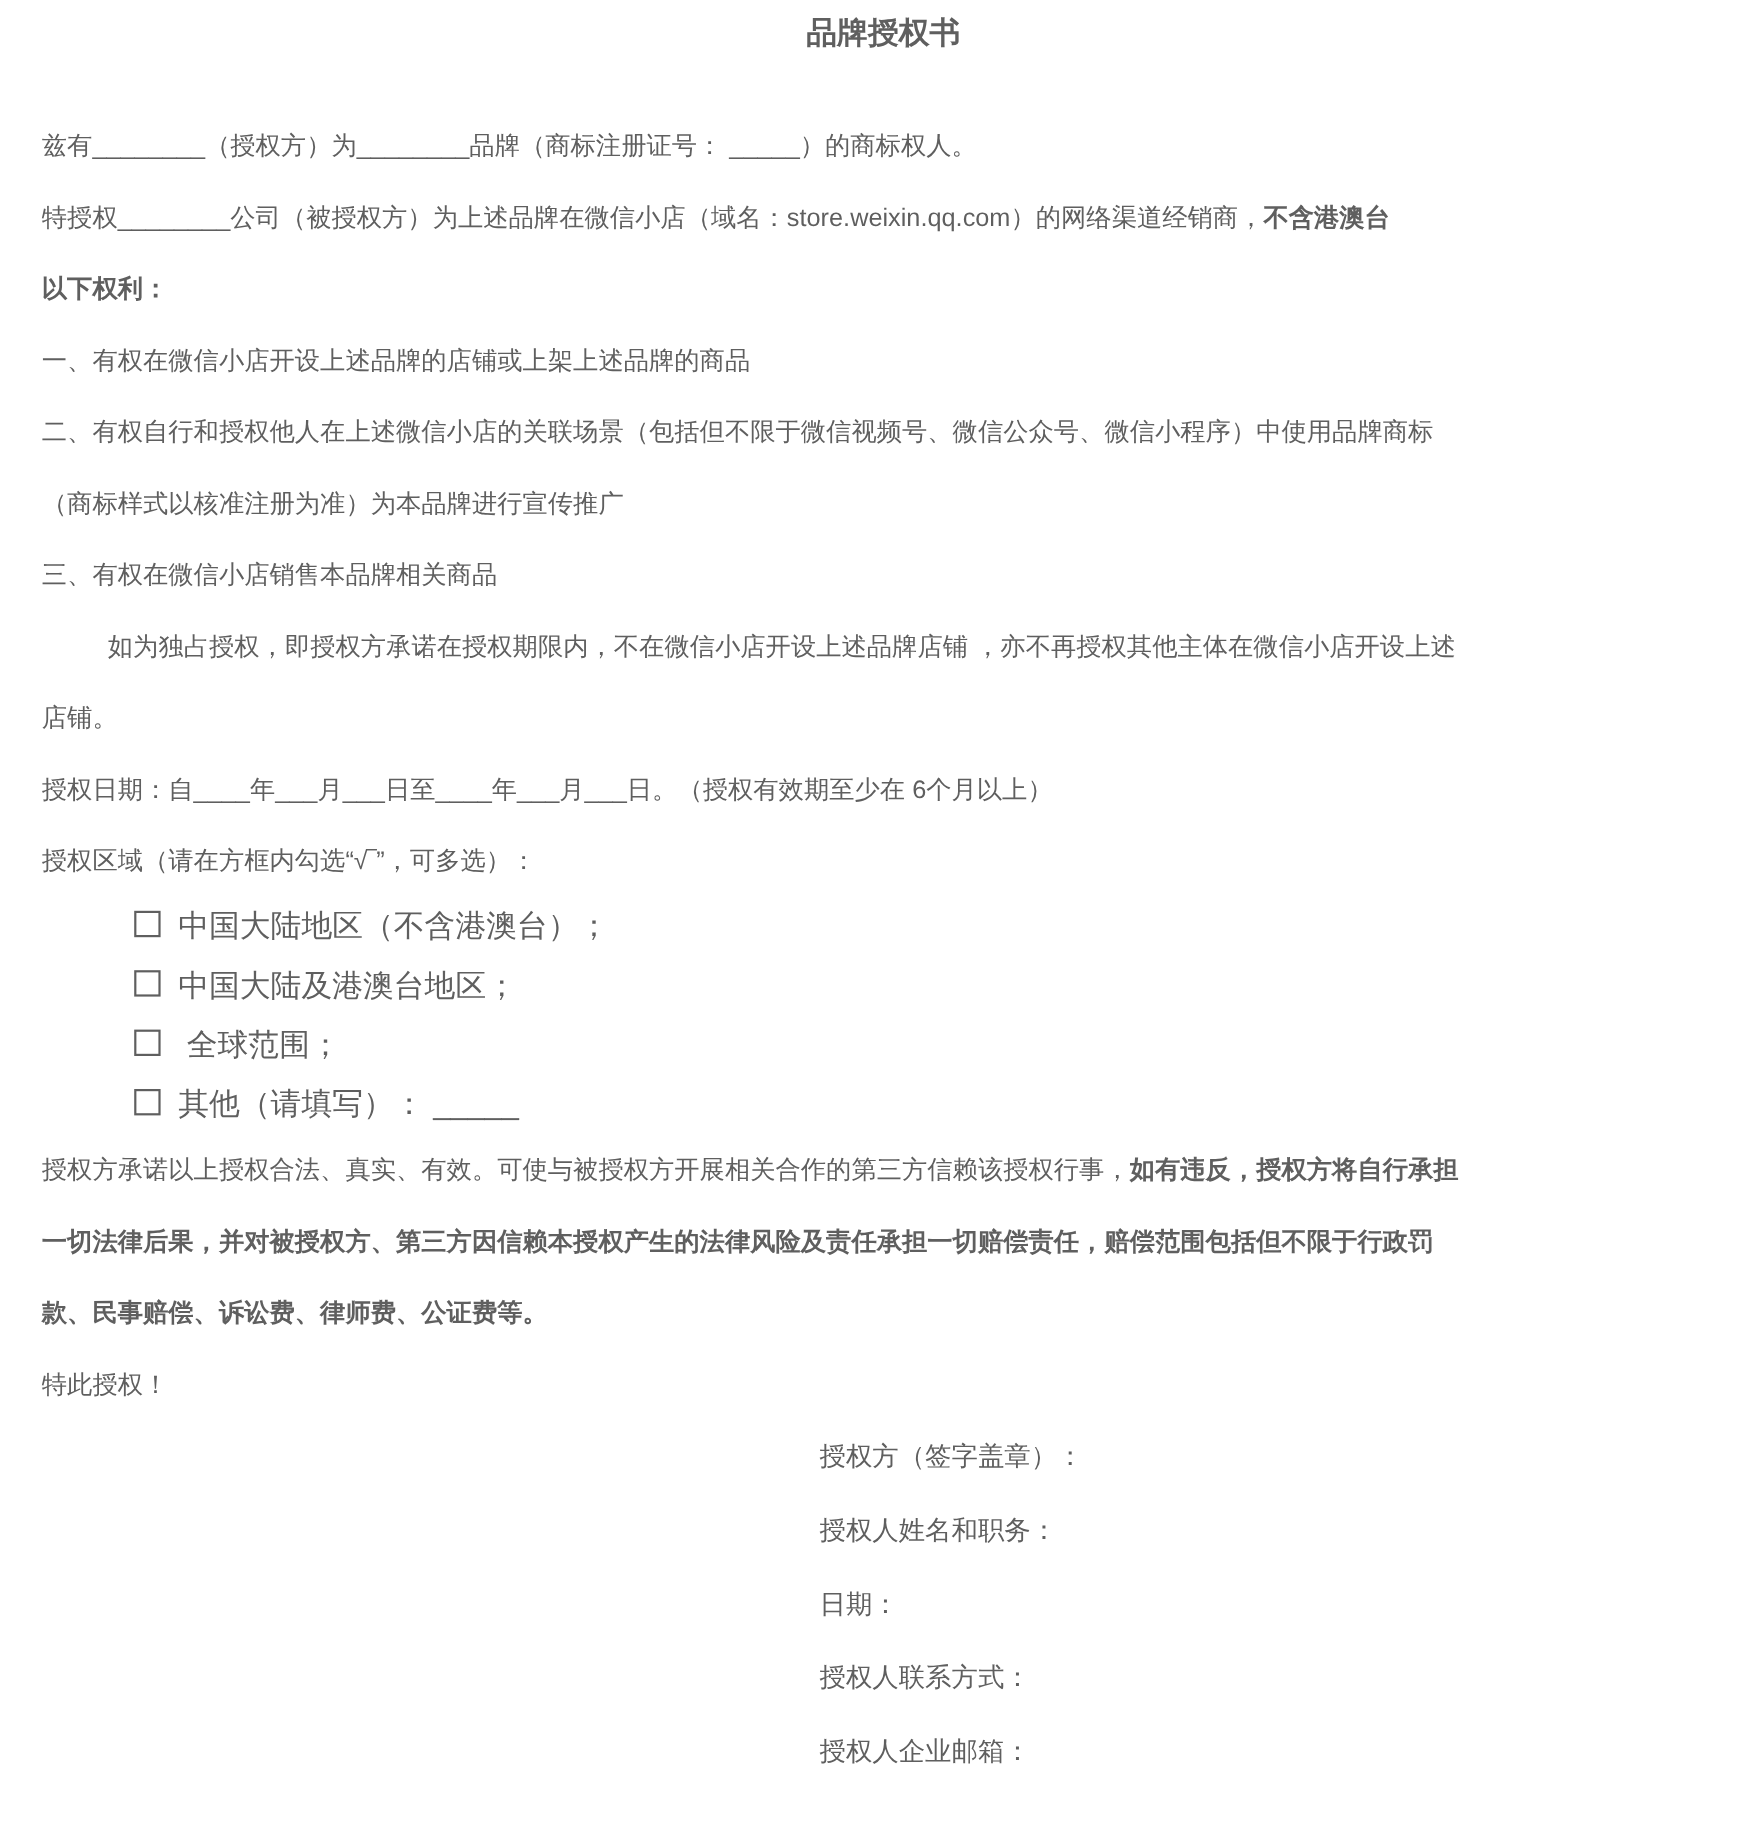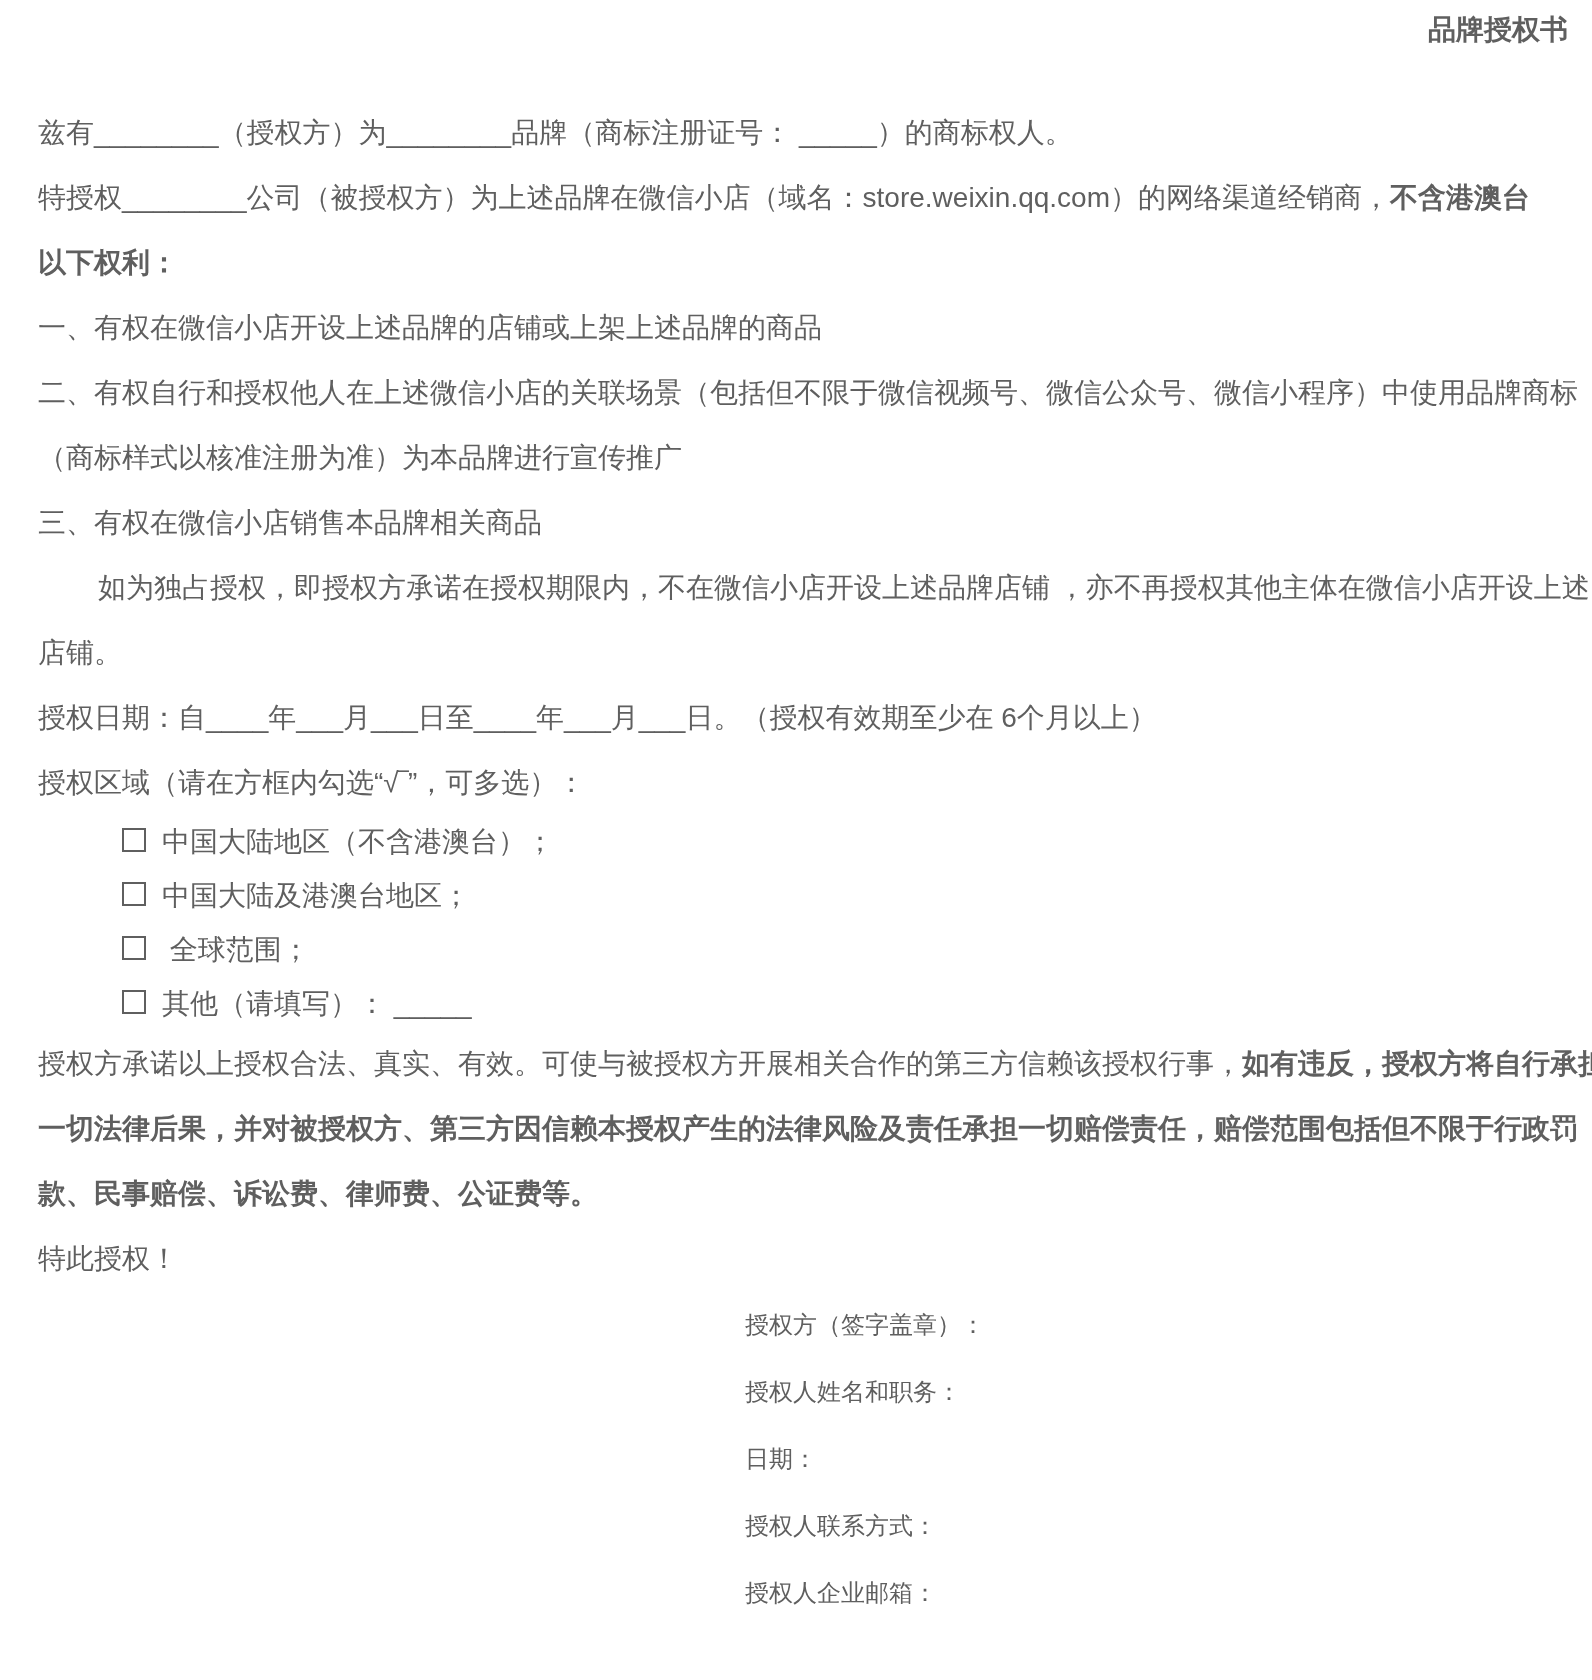--- a/index.html
+++ b/index.html
@@ -8,26 +8,26 @@
     background:#ffffff;
     overflow:hidden;
     font-family:"Liberation Sans", sans-serif;
     color:#5f5f5f;
     -webkit-font-smoothing:antialiased;
   }
   .doc{padding:8px 24px 0 38px;}
   .title{
     font-size:28px;
     font-weight:bold;
-    text-align:right;
+    text-align:center;
     line-height:44px;
     margin:0 0 48px 0;
   }
   .line{
-    font-size:28px;
+    font-size:23px;
     line-height:65px;
     white-space:pre;
   }
   .indent{text-indent:60px;}
   .b{font-weight:bold;}
   .cbrow{
     font-size:28px;
     line-height:54px;
     padding-left:84px;
     white-space:pre;

